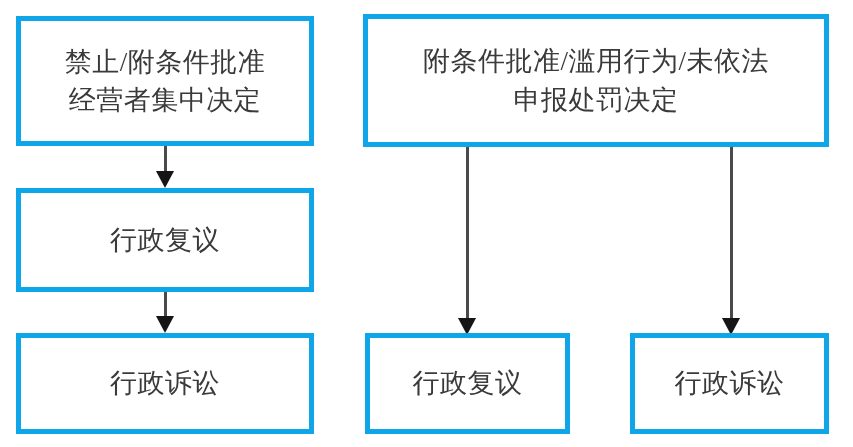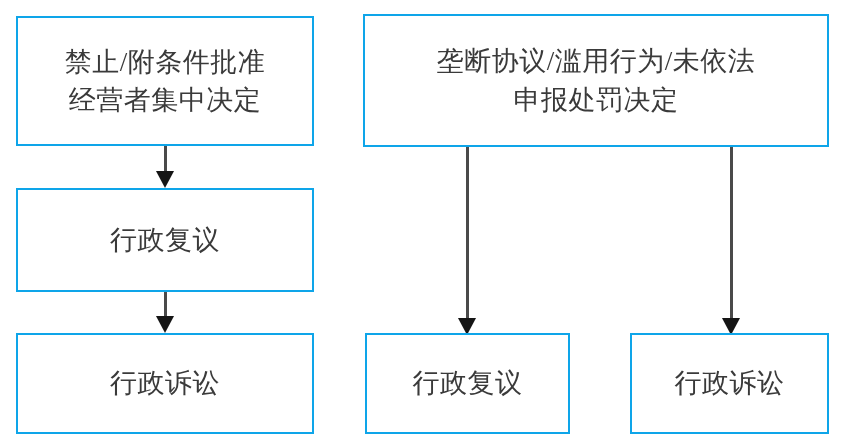--- a/index.html
+++ b/index.html
@@ -14,21 +14,21 @@
     position: relative;
     width: 853px;
     height: 447px;
     background: #ffffff;
     overflow: hidden;
   }
   .node {
     position: absolute;
     box-sizing: border-box;
     background: #ffffff;
-    border: 2px solid #0ea5e9;
+    border: 5px solid #0ea5e9;
     display: flex;
     align-items: center;
     justify-content: center;
     text-align: center;
     color: #3a3a3a;
     font-size: 27px;
     line-height: 1.42;
     letter-spacing: 0.5px;
     -webkit-font-smoothing: antialiased;
   }
@@ -119,21 +119,21 @@
   <div class="connector" id="arrow-reconsideration-to-litigation">
     <div class="stem"></div>
     <div class="head"></div>
   </div>
 
   <div class="node" id="node-left-litigation">
     <span class="node-text">行政诉讼</span>
   </div>
 
   <div class="node" id="node-penalty-decision">
-    <span class="node-text">垄断协议/滥用行为/未依法
+    <span class="node-text">附条件批准/滥用行为/未依法
 申报处罚决定</span>
   </div>
 
   <div class="connector" id="arrow-penalty-to-reconsideration">
     <div class="stem"></div>
     <div class="head"></div>
   </div>
 
   <div class="connector" id="arrow-penalty-to-litigation">
     <div class="stem"></div>

